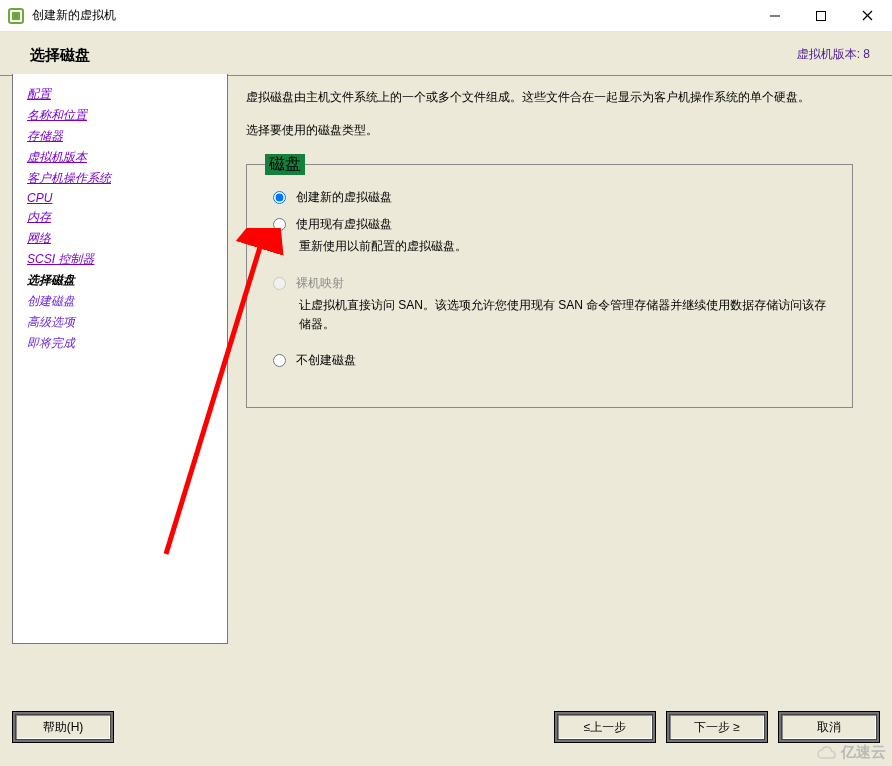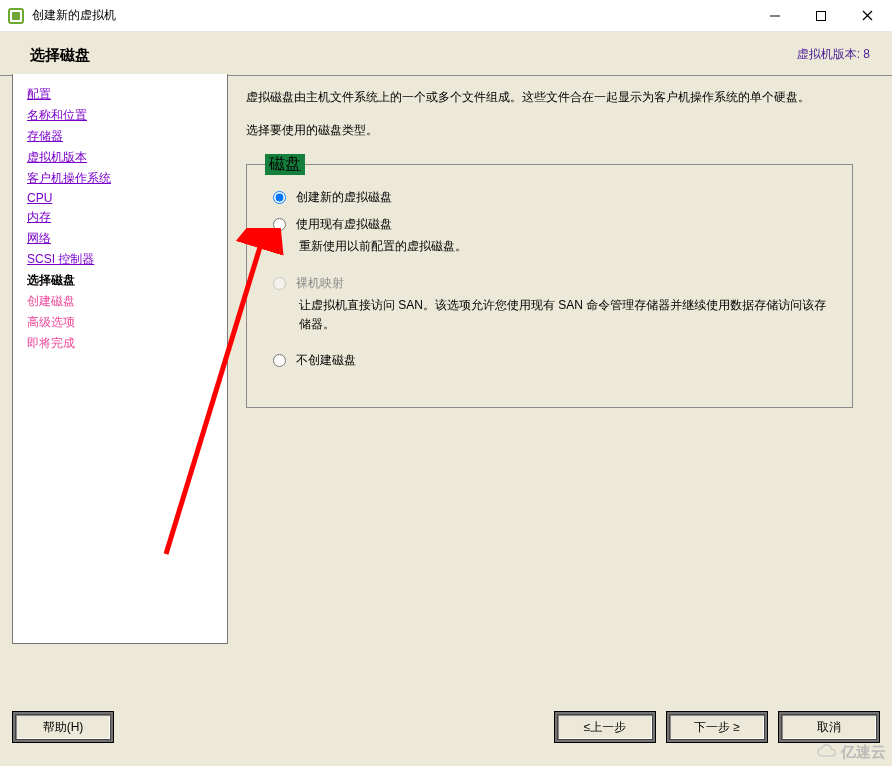--- a/index.html
+++ b/index.html
@@ -71,37 +71,38 @@
   }
   .sidebar {
     width: 216px;
     border: 1px solid #777;
     border-top: none;
     margin: 0 0 0 12px;
     padding: 12px 0 0 14px;
     background: #fff;
     height: 570px;
     margin-top: -2px;
+    font-style: italic;
   }
   .sidebar .step {
     display: block;
     margin-bottom: 4px;
     font-size: 12px;
   }
   .sidebar .step.link {
     color: #7a00cc;
     text-decoration: underline;
     cursor: pointer;
   }
   .sidebar .step.current {
     color: #000;
     font-weight: bold;
   }
   .sidebar .step.future {
-    color: #ec4899;
+    color: #6d28d9;
   }
 
   .content {
     flex: 1;
     padding: 12px 39px 0 18px;
     position: relative;
   }
   .desc-text {
     color: #000;
     margin-bottom: 14px;
@@ -187,20 +188,21 @@
     gap: 0;
   }
   .footer-right .btn-frame { margin-left: 10px; }
 
   
   .watermark {
     position: absolute;
     right: 6px;
     bottom: 4px;
     display: flex;
+    align-items: center;
     gap: 2px;
     color: #b9b9b9;
     font-size: 15px;
     font-weight: bold;
     pointer-events: none;
   }
   .watermark svg { opacity: .55; }
 </style>
 </head>
 <body class="page-body">

